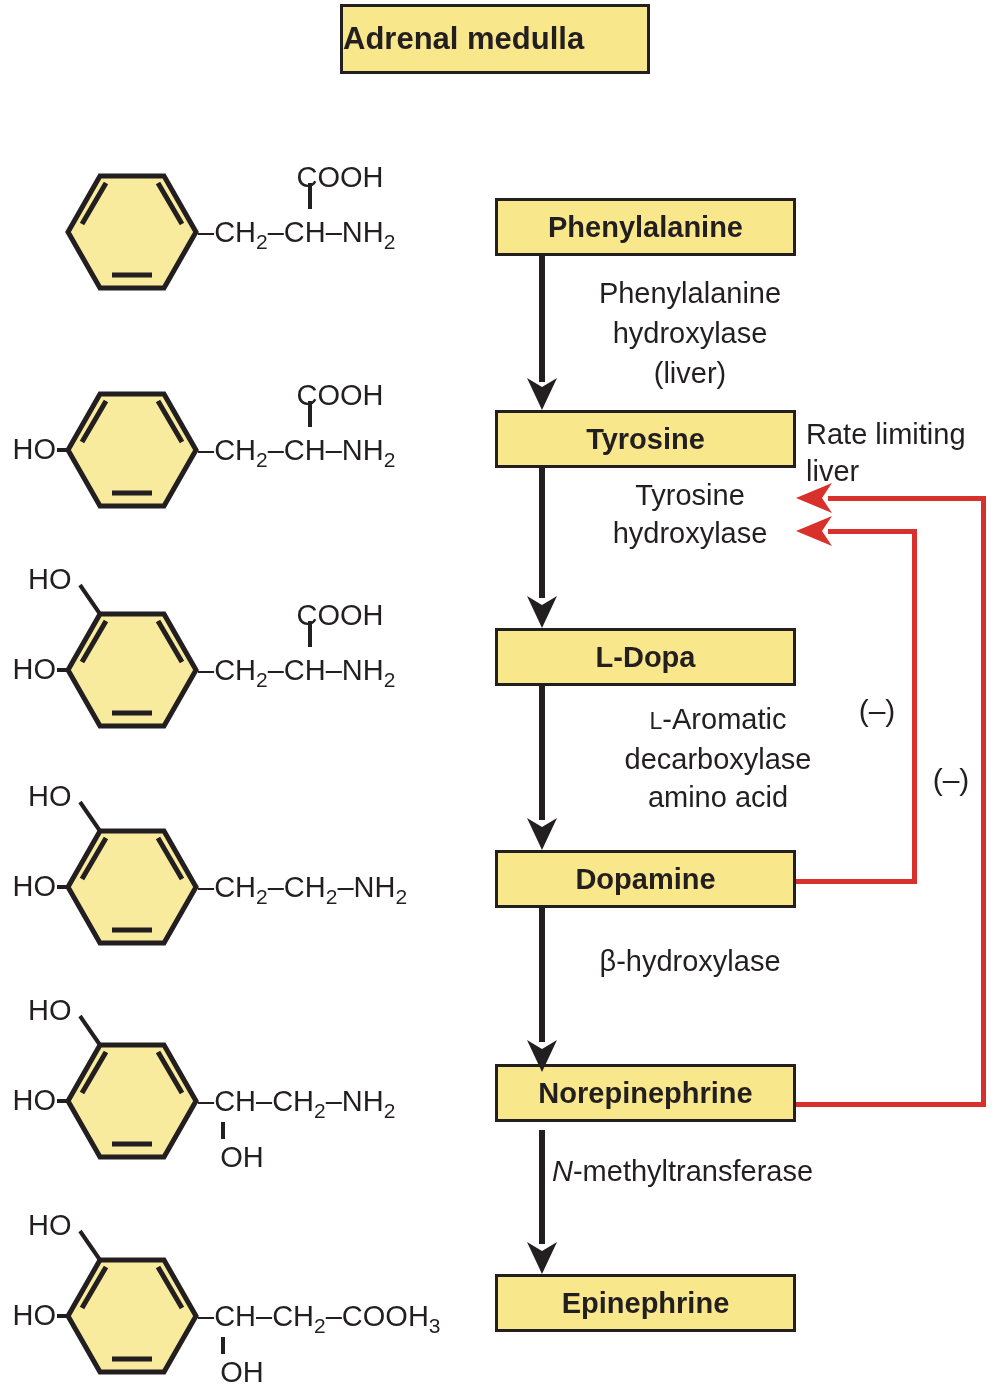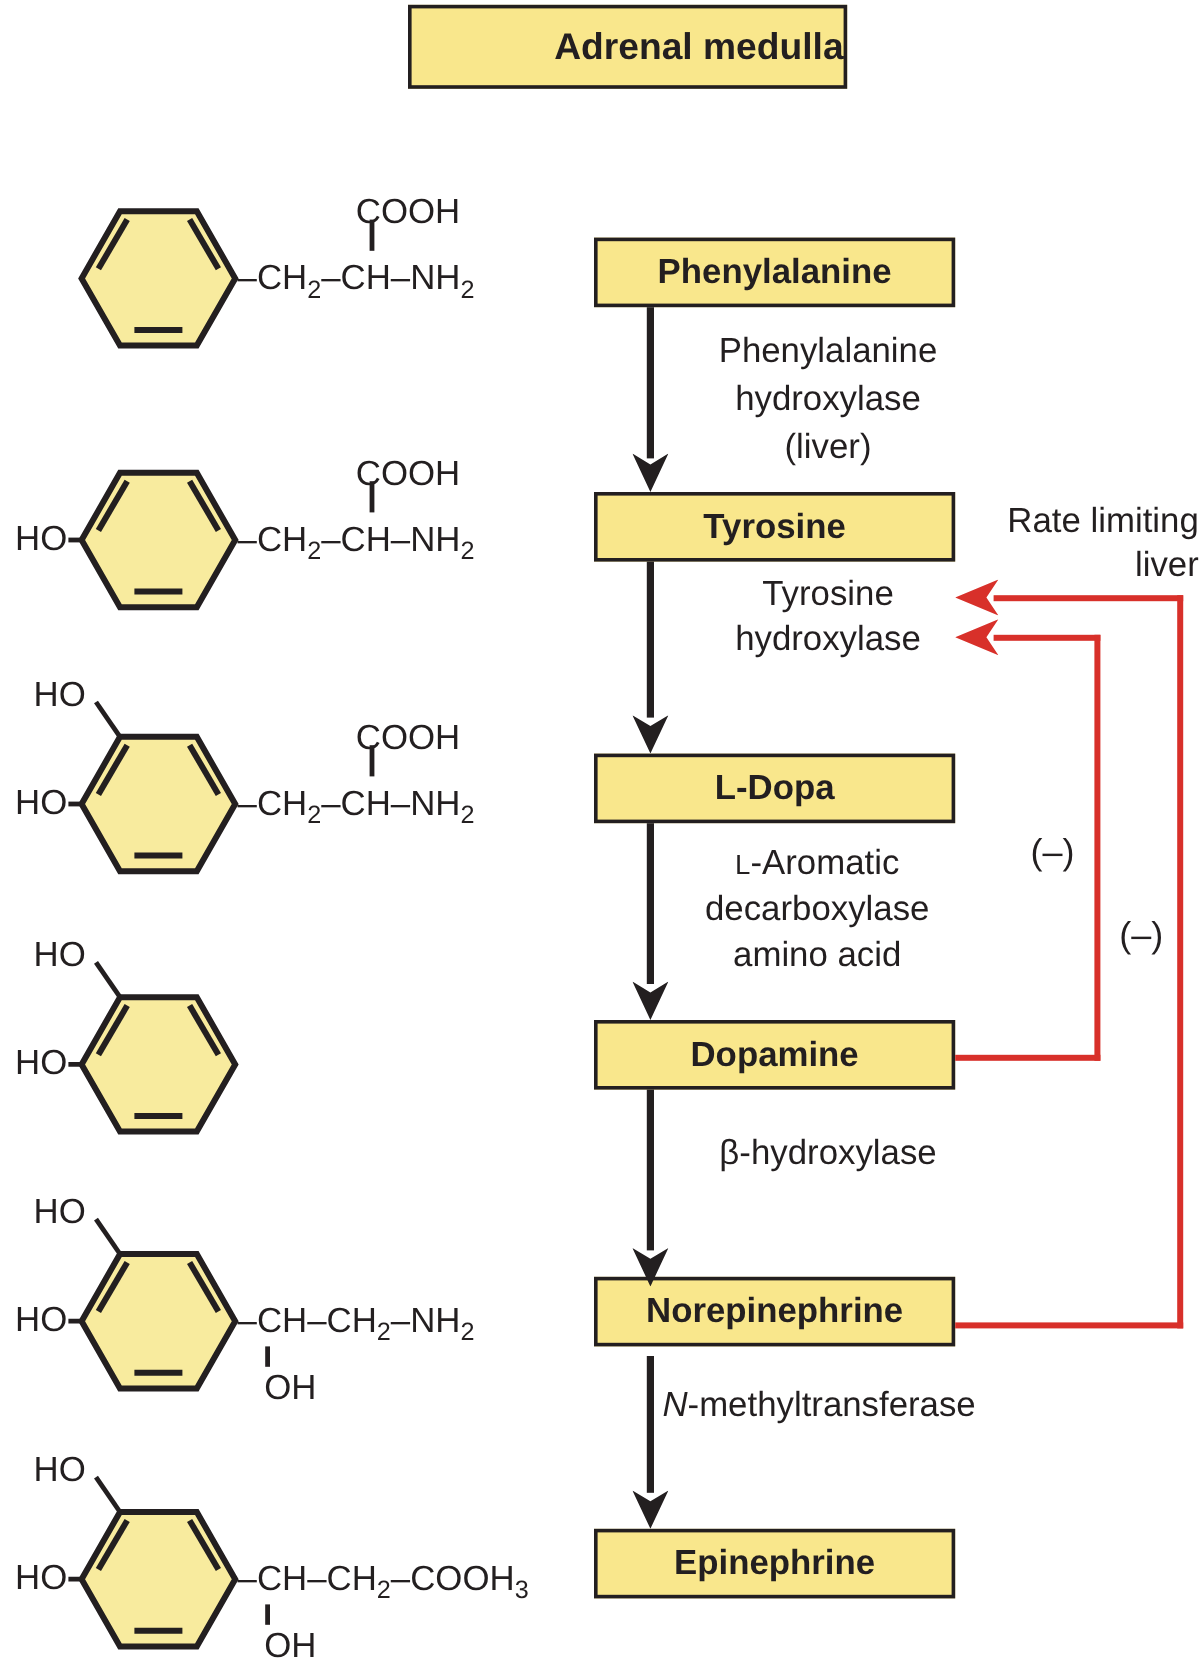--- a/index.html
+++ b/index.html
@@ -2,50 +2,50 @@
 <html style="--ink: #231f20; --red: #d8302a; --boxfill: #f9e78c;"><head>
 <meta charset="utf-8">
 <style>
   html,body{margin:0;padding:0;background:#fff;}
   #canvas{
     position:relative;width:999px;height:1387px;background:#fff;overflow:hidden;
     font-family:"Liberation Sans",sans-serif;color:var(--ink,#231f20);
   }
   
   .title-box{
-    position:absolute;left:340px;top:4px;width:366px;height:70px;
+    position:absolute;left:340px;top:4px;width:310px;height:70px;
     background:var(--boxfill,#f9e78c);border:3px solid var(--ink,#231f20);box-sizing:border-box;
-    display:flex;align-items:center;justify-content:flex-end;
+    display:flex;align-items:center;justify-content:flex-start;
     font-weight:bold;font-size:31px;
   }
   .flow-box{
     position:absolute;left:495px;width:301px;height:58px;
     background:var(--boxfill,#f9e78c);border:3px solid var(--ink,#231f20);box-sizing:border-box;
     display:flex;align-items:center;justify-content:center;
     font-weight:bold;font-size:29px;
   }
   .b1{top:198px}.b2{top:410px}.b3{top:628px}.b4{top:850px}.b5{top:1064px}.b6{top:1274px}
 
   .vline{position:absolute;left:539px;width:6px;background:var(--ink,#231f20)}
   .c1{top:256px;height:126px}.c2{top:468px;height:130px}.c3{top:686px;height:134px}
   .c4{top:908px;height:134px}.c5{top:1130px;height:114px}
   .ahead{position:absolute;left:527px;width:30px;height:32px}
   .a1{top:378px}.a2{top:596px}.a3{top:818px}.a4{top:1040px}.a5{top:1242px}
 
   .enzyme{position:absolute;font-size:29px;line-height:40px;text-align:center;white-space:nowrap}
   .e1{left:550px;top:273px;width:280px}
   .e2{left:550px;top:476px;width:280px;line-height:38px}
-  .e3{left:536px;top:700px;width:290px;line-height:38px}
+  .e3{left:573px;top:700px;width:290px;line-height:38px}
   .e4{left:545px;top:942px;width:290px;line-height:39px}
   .e5{left:552px;top:1152px;width:360px;line-height:39px;text-align:left}
   .enzyme div{white-space:nowrap}
   .sc-first::first-letter{font-size:23px}
   .ital{font-style:italic}
 
-  .rate{position:absolute;left:806px;top:416px;width:193px;text-align:right;
+  .rate{position:absolute;left:806px;top:416px;width:193px;text-align:left;
         font-size:29px;line-height:37px}
   .minus{position:absolute;font-size:30px;width:60px;text-align:center}
   .m1{left:847px;top:694px}.m2{left:921px;top:763px}
 
   
   .redline{position:absolute;background:var(--red,#d8302a)}
   .r-h-top   {left:828px;top:496px;width:158px;height:5px}
   .r-v-outer {left:981px;top:496px;width:5px;height:611px}
   .r-h-low   {left:828px;top:529px;width:89px;height:5px}
   .r-v-inner {left:912px;top:529px;width:5px;height:355px}
@@ -201,20 +201,21 @@
         <svg width="230" height="220">
           <polygon points="68,110 100,54 164,54 196,110 164,166 100,166" fill="#f8eb9e" stroke="#231f20" stroke-width="5"></polygon>
           <line x1="82" y1="102" x2="106" y2="61" stroke="#231f20" stroke-width="5"></line>
           <line x1="158" y1="61" x2="182" y2="102" stroke="#231f20" stroke-width="5"></line>
           <line x1="112" y1="153" x2="152" y2="153" stroke="#231f20" stroke-width="5"></line>
           <line x1="80" y1="25" x2="100" y2="54" stroke="#231f20" stroke-width="4"></line>
           <line x1="57" y1="110" x2="70" y2="110" stroke="#231f20" stroke-width="4"></line>
         </svg>
         <div class="ho-top">HO</div>
         <div class="ho-left">HO</div>
+        <div class="chain"><span>–CH</span><sub>2</sub><span>–CH</span><sub>2</sub><span>–NH</span><sub>2</sub></div>
       </div>
       <div class="structure" style="top: 991px;">
         <svg width="230" height="220">
           <polygon points="68,110 100,54 164,54 196,110 164,166 100,166" fill="#f8eb9e" stroke="#231f20" stroke-width="5"></polygon>
           <line x1="82" y1="102" x2="106" y2="61" stroke="#231f20" stroke-width="5"></line>
           <line x1="158" y1="61" x2="182" y2="102" stroke="#231f20" stroke-width="5"></line>
           <line x1="112" y1="153" x2="152" y2="153" stroke="#231f20" stroke-width="5"></line>
           <line x1="80" y1="25" x2="100" y2="54" stroke="#231f20" stroke-width="4"></line>
           <line x1="57" y1="110" x2="70" y2="110" stroke="#231f20" stroke-width="4"></line>
         </svg>

